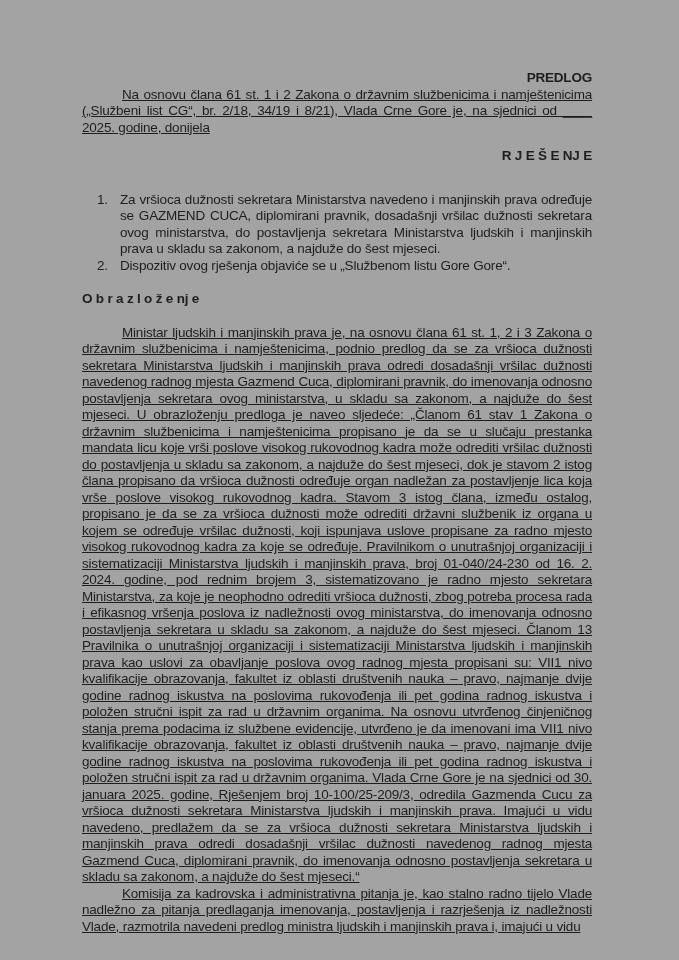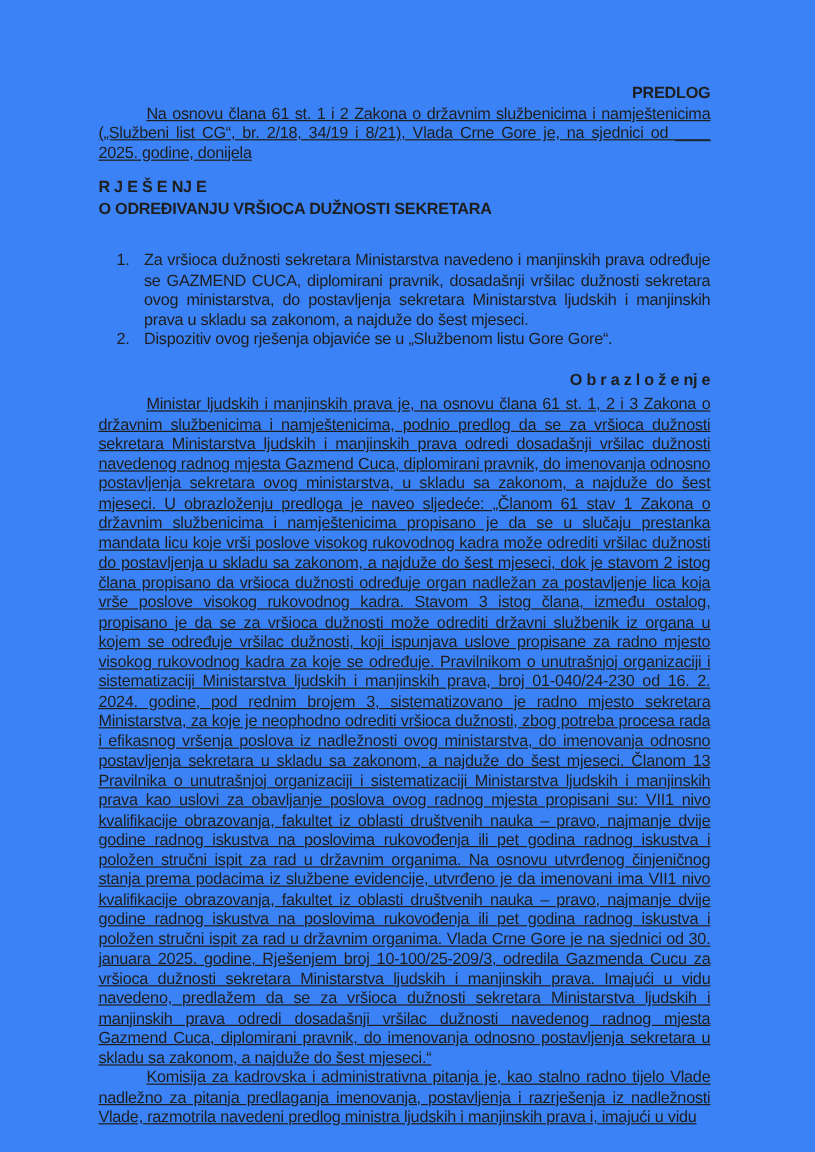--- a/index.html
+++ b/index.html
@@ -10,79 +10,78 @@
   body {
     width: 679px;
     height: 960px;
     overflow: hidden;
   }
   .page {
     box-sizing: border-box;
     width: 679px;
     height: 960px;
     padding: 70px 87px 0 82px;
-    background: #3b82f6;
+    background: #a3a3a3;
     color: #1e1e1e;
     font-family: "Liberation Sans", "DejaVu Sans", sans-serif;
     font-size: 13.5px;
     line-height: 16.5px;
     letter-spacing: -0.2px;
     overflow: hidden;
   }
   .doc-tag {
     text-align: right;
     font-weight: bold;
   }
   p.block {
     margin: 0;
     text-align: justify;
     text-indent: 40px;
     text-decoration: underline;
   }
   .title-block {
     margin-top: 11px;
     margin-bottom: 27px;
-    text-align: left;
+    text-align: right;
     font-weight: bold;
     line-height: 17.5px;
   }
   .ordered-list {
     margin: 0;
   }
   .list-row {
     display: flex;
   }
   .list-num {
     flex: 0 0 23px;
     margin-left: 15px;
   }
   .list-text {
     flex: 1;
     text-align: justify;
   }
   .section-heading {
     margin-top: 17px;
-    margin-bottom: 4px;
-    text-align: right;
+    margin-bottom: 17px;
+    text-align: left;
     font-weight: bold;
   }
   b { font-weight: normal; }
 </style>
 </head>
 <body>
 
 <div class="page">
 
   <div class="doc-tag">PREDLOG</div>
 
   <p class="block">Na osnovu člana 61 st. 1 i 2 Zakona o državnim službenicima i namještenicima („Službeni list CG“, br. 2/18, 34/19 i 8/21), Vlada Crne Gore je, na sjednici od ____ 2025. godine, donijela</p>
 
   <div class="title-block">
     <div>R J E Š E NJ E</div>
-    <div>O ODREĐIVANJU VRŠIOCA DUŽNOSTI SEKRETARA</div>
   </div>
 
   <div class="ordered-list">
     <div class="list-row">
       <span class="list-num">1.</span>
       <span class="list-text"><span>Za vršioca dužnosti sekretara Ministarstva navedeno i manjinskih prava određuje se </span><b>GAZMEND CUCA</b><span>, diplomirani pravnik, dosadašnji vršilac dužnosti sekretara ovog ministarstva, do postavljenja sekretara Ministarstva ljudskih i manjinskih prava u skladu sa zakonom, a najduže do šest mjeseci.</span></span>
     </div>
     <div class="list-row">
       <span class="list-num">2.</span>
       <span class="list-text">Dispozitiv ovog rješenja objaviće se u „Službenom listu Gore Gore“.</span>

